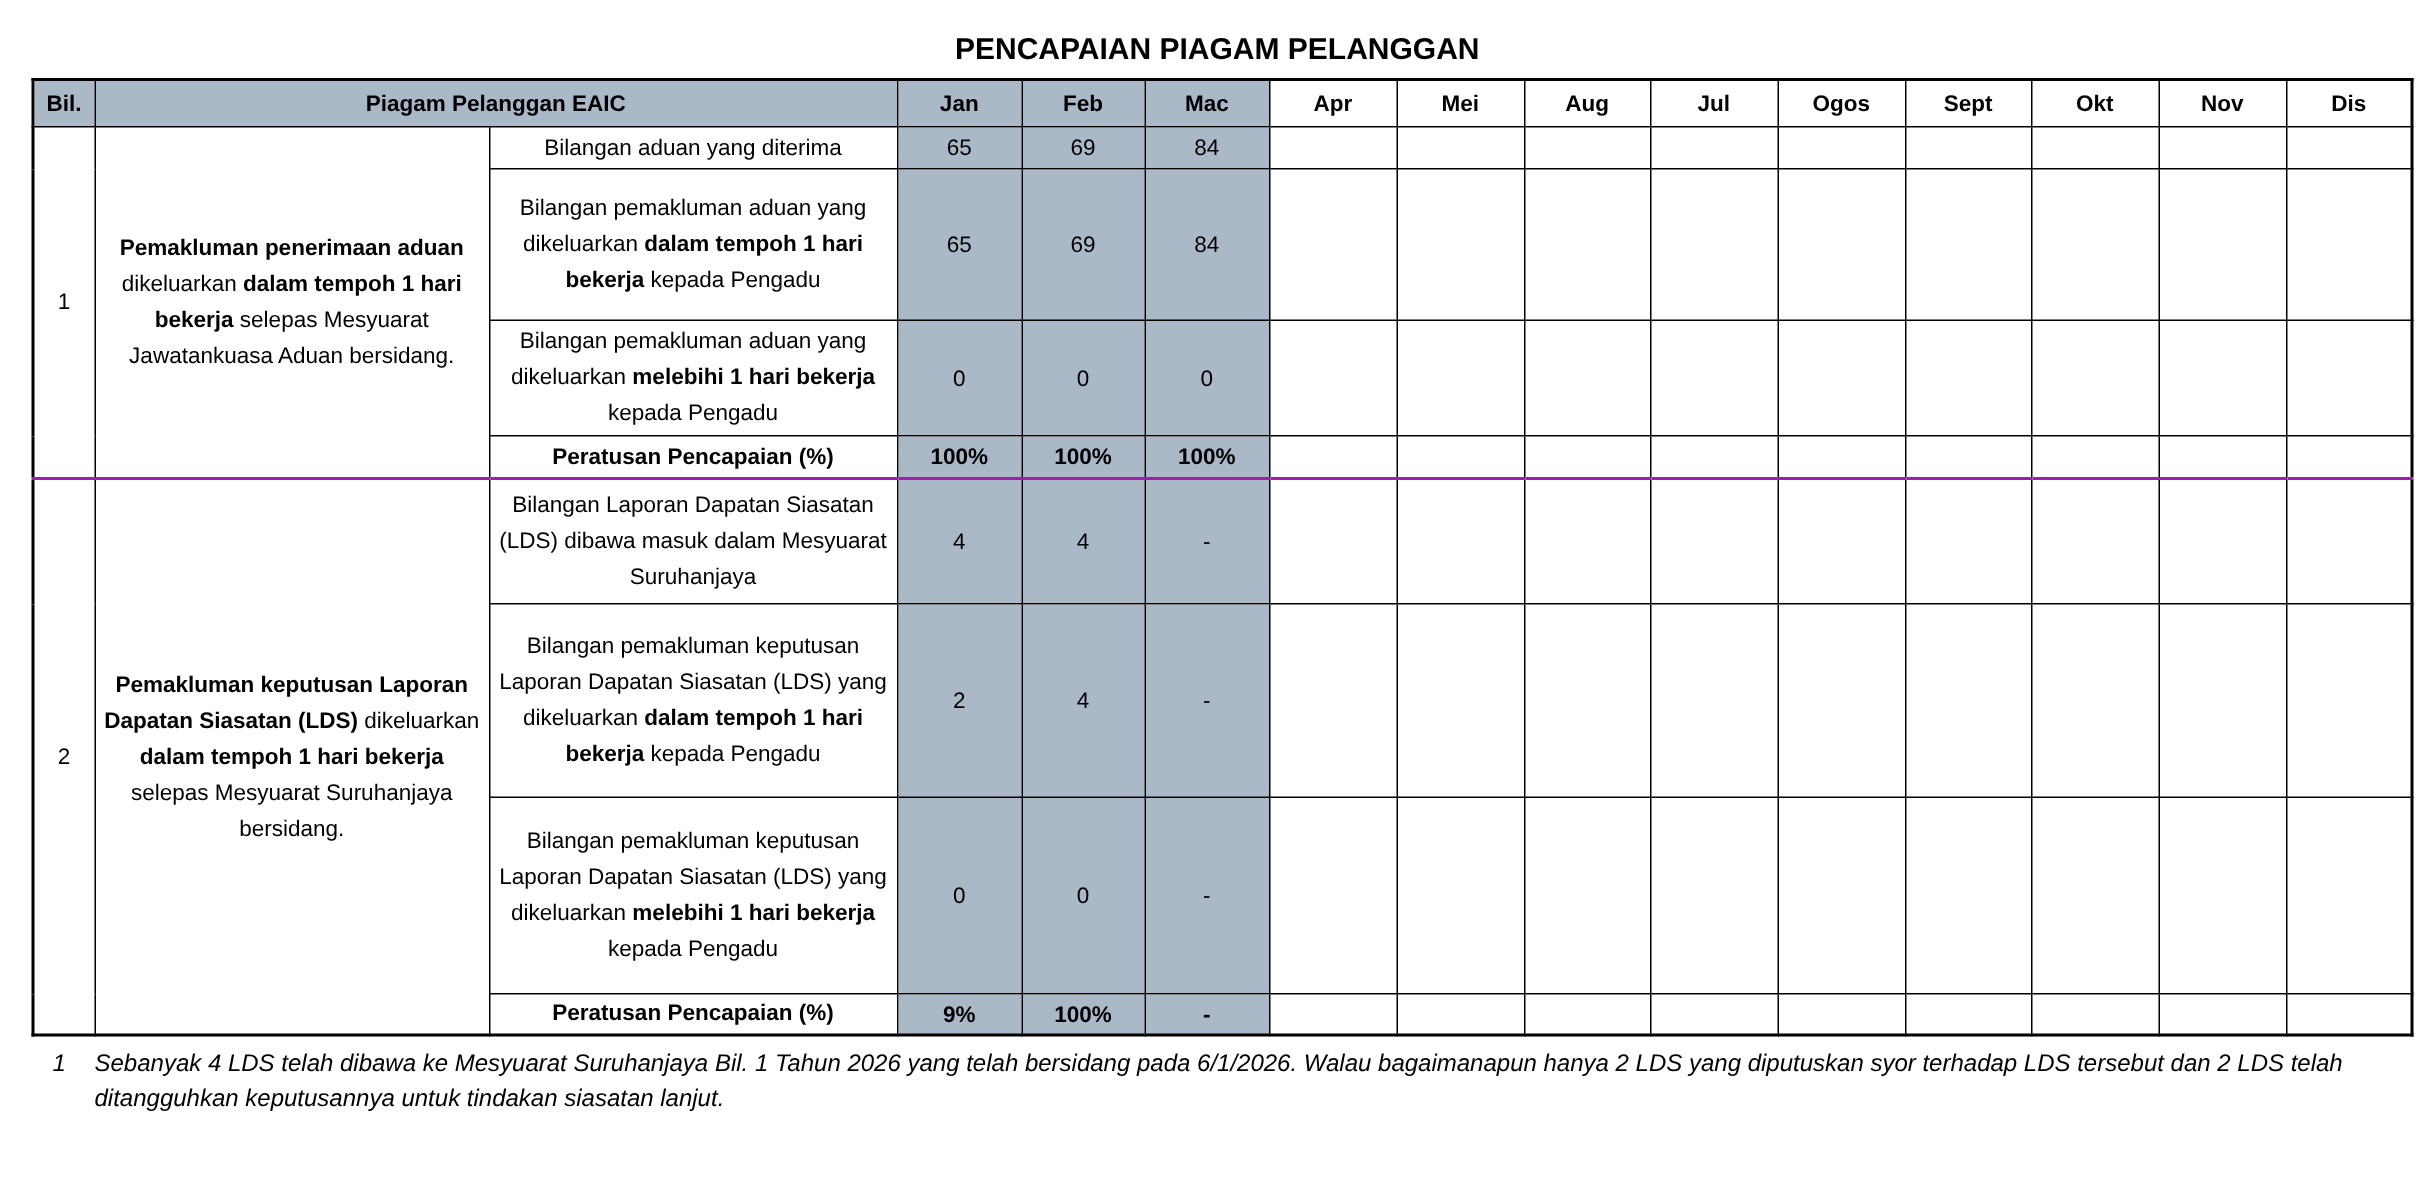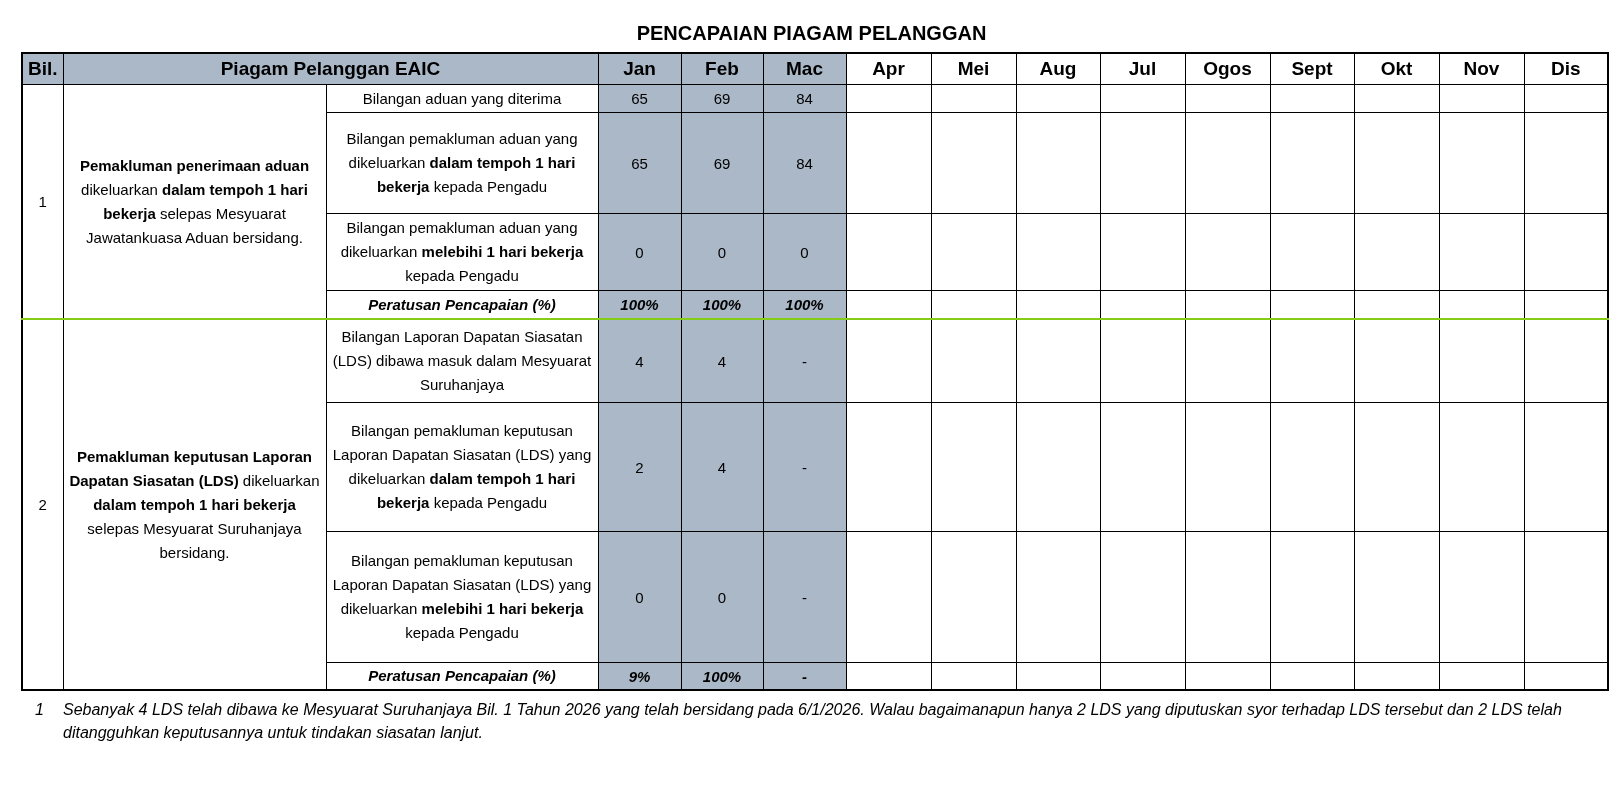--- a/index.html
+++ b/index.html
@@ -31,30 +31,30 @@
   table.charter th, table.charter td {
     border: 1px solid #000;
     text-align: center;
     vertical-align: middle;
     padding: 1px 4px;
     overflow: hidden;
   }
   thead th {
     height: 28px;
     font-weight: bold;
-    font-size: 19px;
+    font-size: 15px;
     border-bottom: 2px solid #000;
     background: #fff;
   }
   .hl { background: #abb8c7; }
   .lbl, .desc { line-height: 24px; }
   .desc { padding: 2px 8px; }
   .bil { font-size: 15px; }
-  tr.gsep > td { border-top: 2px solid #84cc16; }
-  tr.total td { font-weight: bold; font-style: italic; }
+  tr.gsep > td { border-top: 2px solid #a21caf; }
+  tr.total td { font-weight: bold; }
   .rh1 td { height: 25px; }
   .rh2 td { height: 98px; }
   .rh3 td { height: 74px; }
   .rh4 td { height: 25px; }
   .rh5 td { height: 80px; }
   .rh6 td { height: 126px; }
   .rh7 td { height: 128px; }
   .rh8 td { height: 24px; }
   .nota {
     margin-left: 21px;

